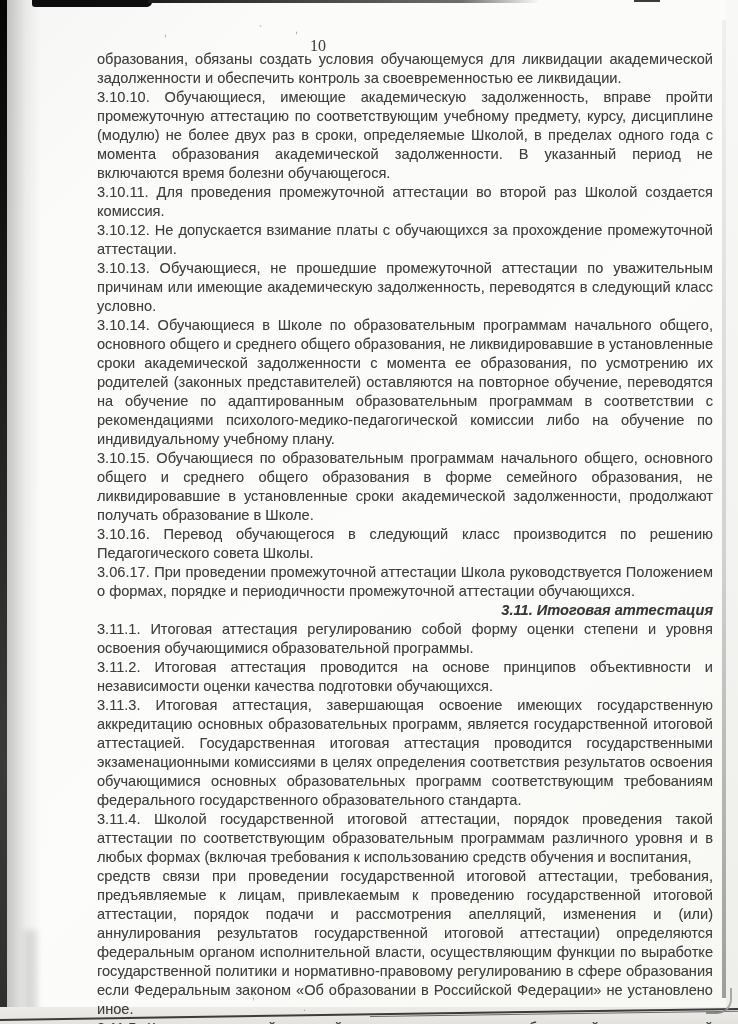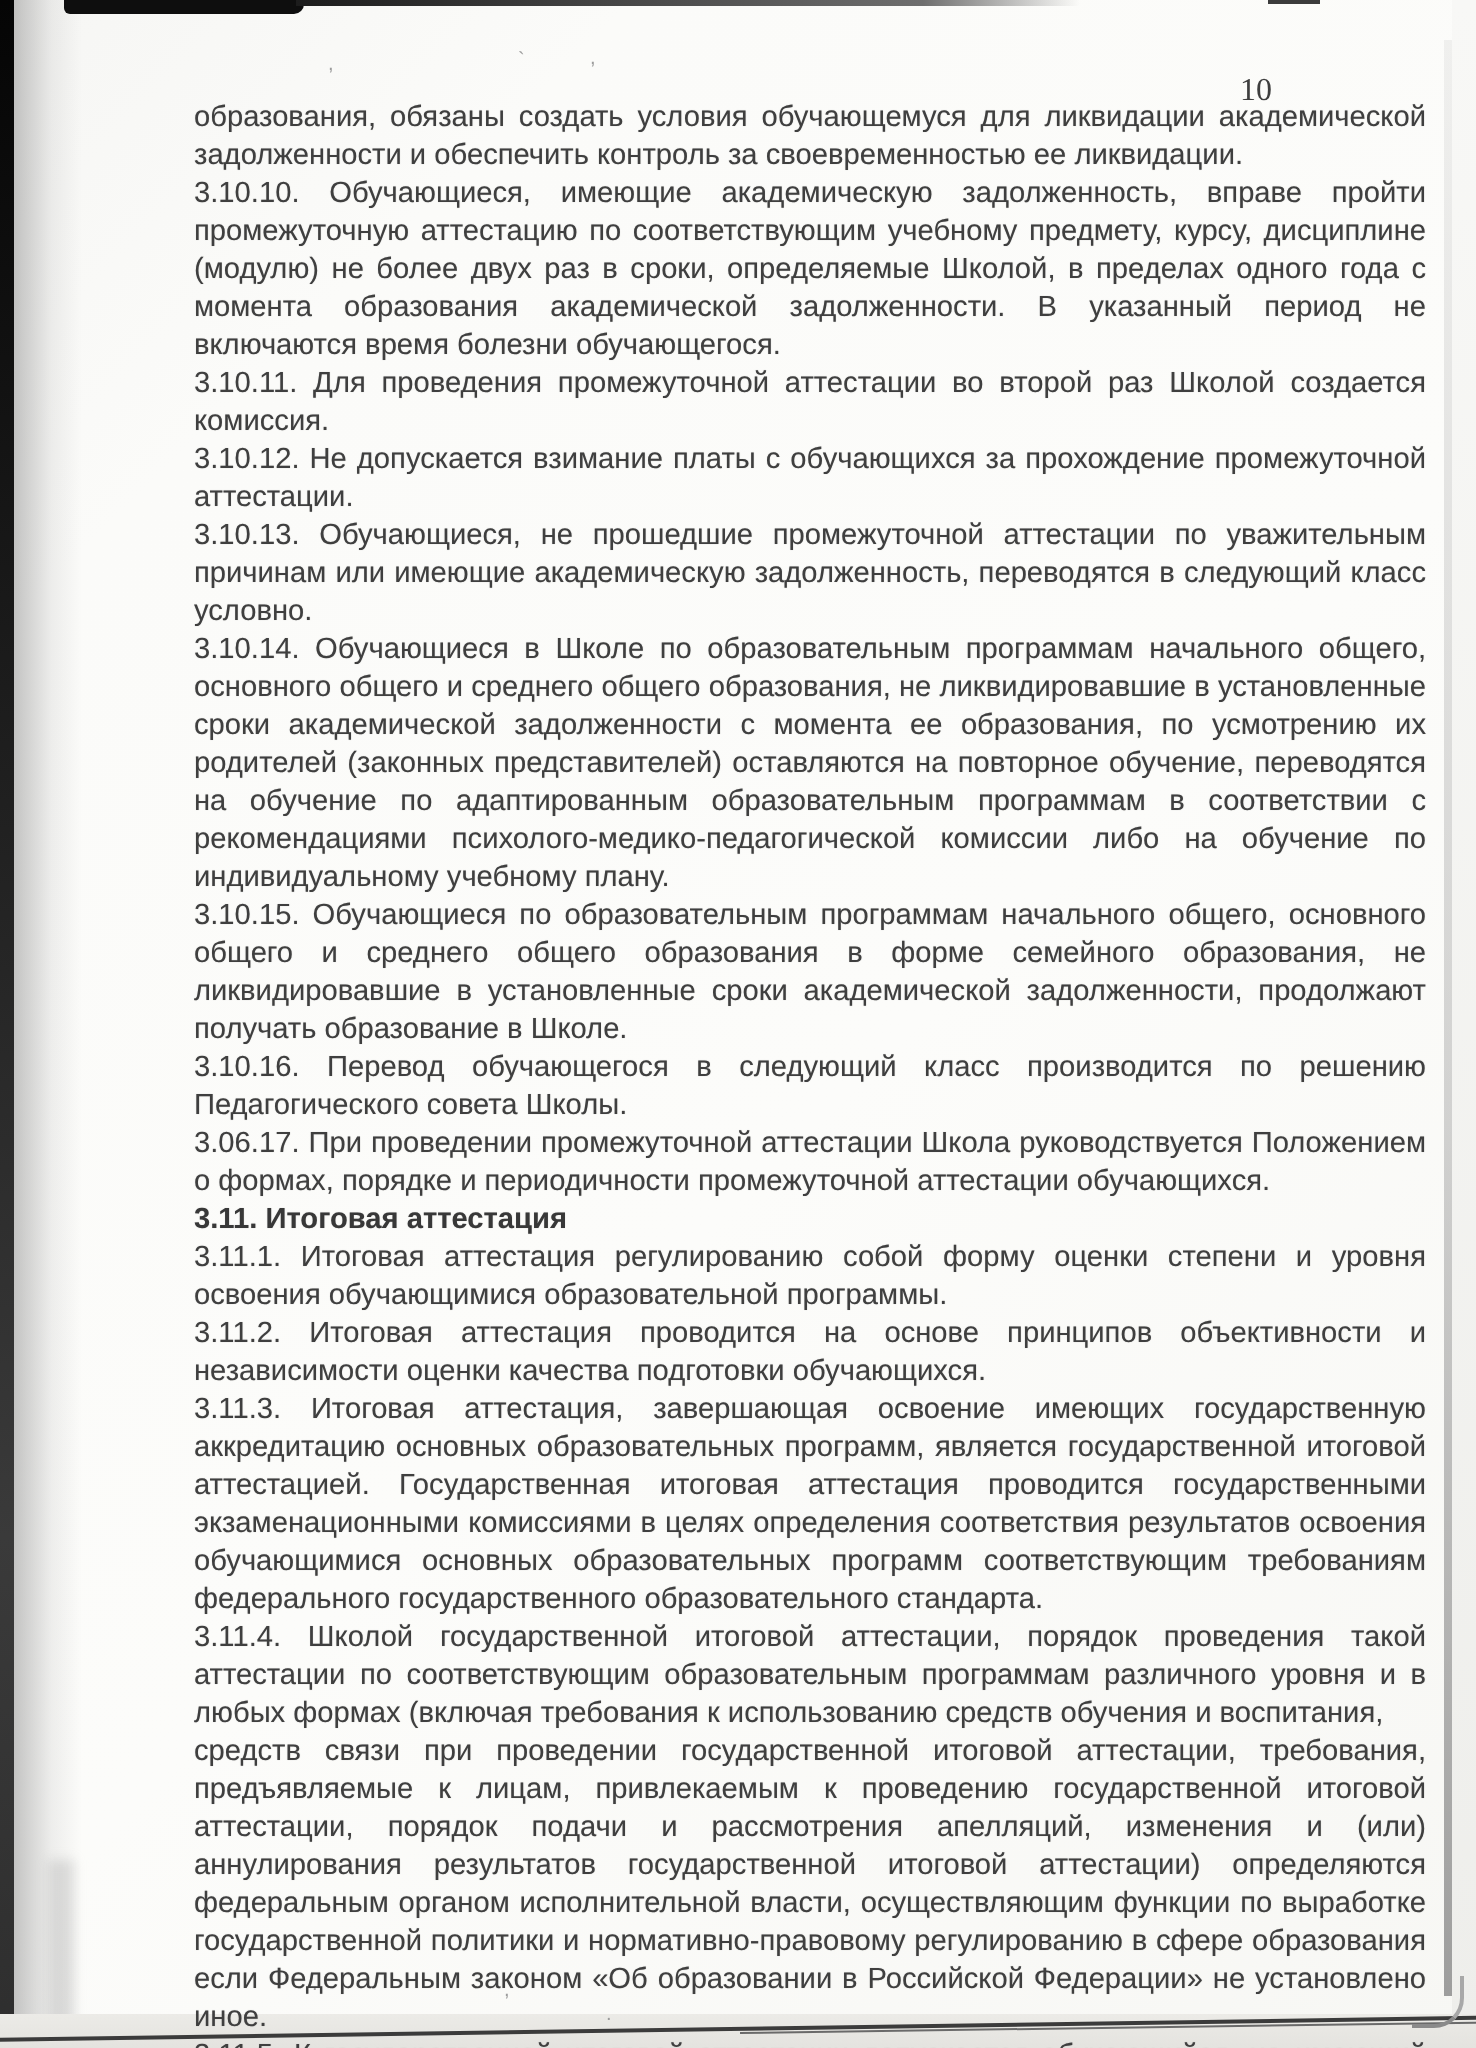--- a/index.html
+++ b/index.html
@@ -61,33 +61,33 @@
   }
   .corner-br {
     position: absolute; left: 706px; top: 988px; width: 24px; height: 24px;
     border-right: 2px solid #a8a8a8; border-bottom: 2px solid #8a8a8a;
     border-bottom-right-radius: 15px;
   }
   .speck { position: absolute; color: #9c9c9c; font-size: 10px; line-height: 1; }
   
   .page-number {
     position: absolute; left: 0; top: 37px; width: 636px;
-    text-align: right;
+    text-align: center;
     font-family: "Liberation Serif", serif;
     font-size: 16px; color: #3e3e3e;
   }
   
   .doc-text {
     position: absolute; left: 97px; top: 50px; width: 616px;
     font-size: 14.6px; line-height: 19px;
     color: #3f3f3f;
     text-shadow: 0 0 0.5px rgba(70,70,70,0.35);
   }
   .para { margin: 0; text-align: justify; }
-  .para.bold { font-weight: bold; text-align: left; color: #383838; }
+  .para.bold { font-weight: bold; text-align: right; color: #383838; font-style: italic; }
 </style>
 </head>
 <body>
 
 <div class="scan-page">
 
   <div class="edge-left-dark"></div>
   <div class="edge-left-fade"></div>
   <div class="edge-left-band"></div>
   <div class="edge-top-blob"></div>

